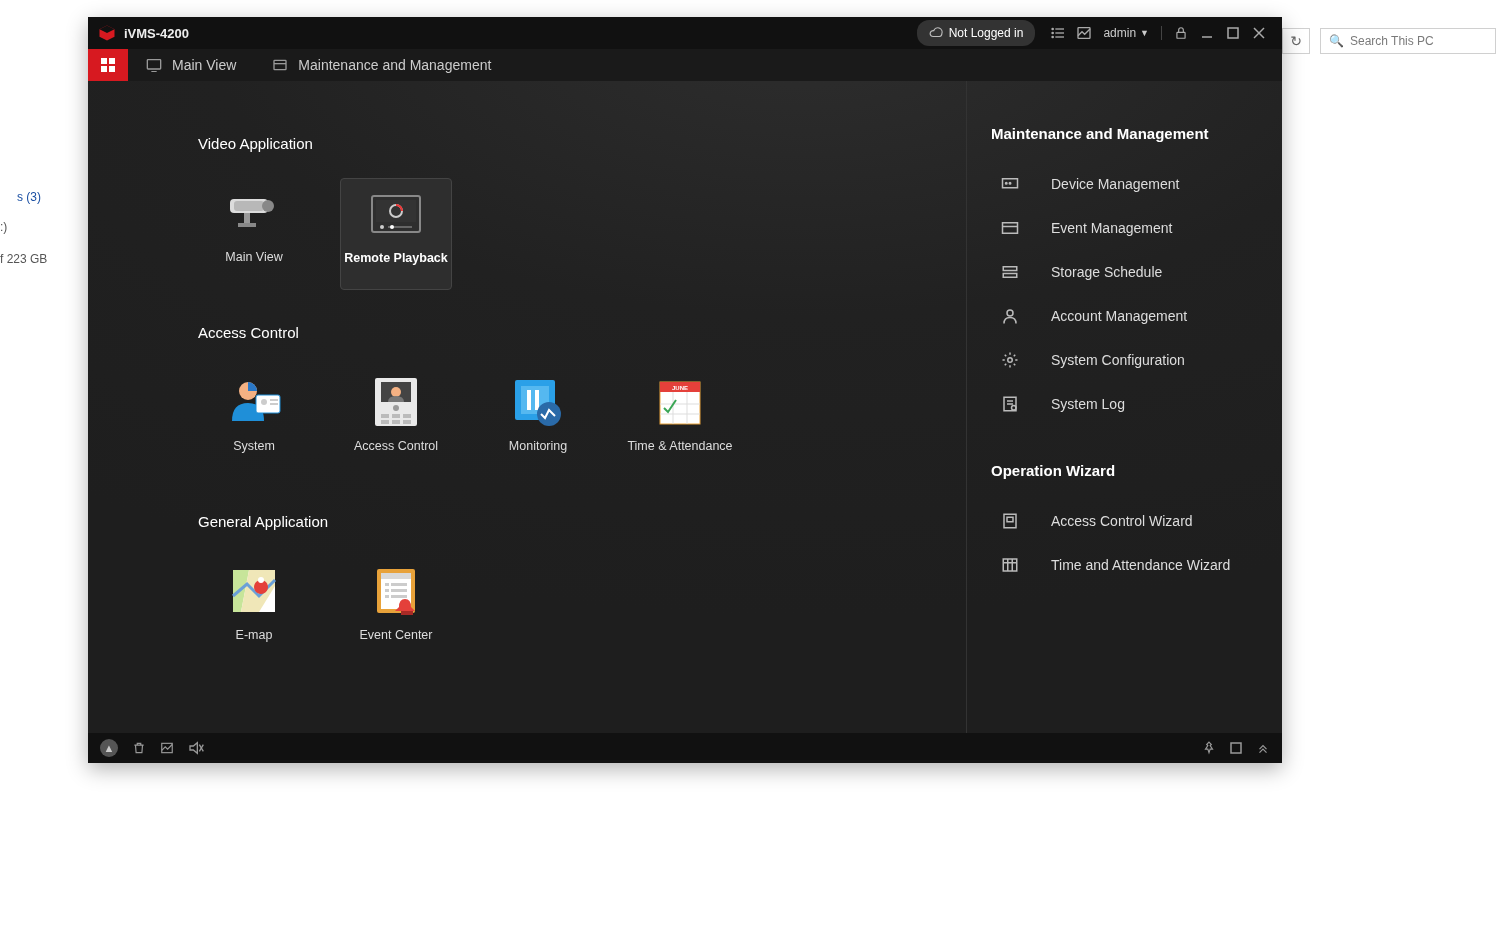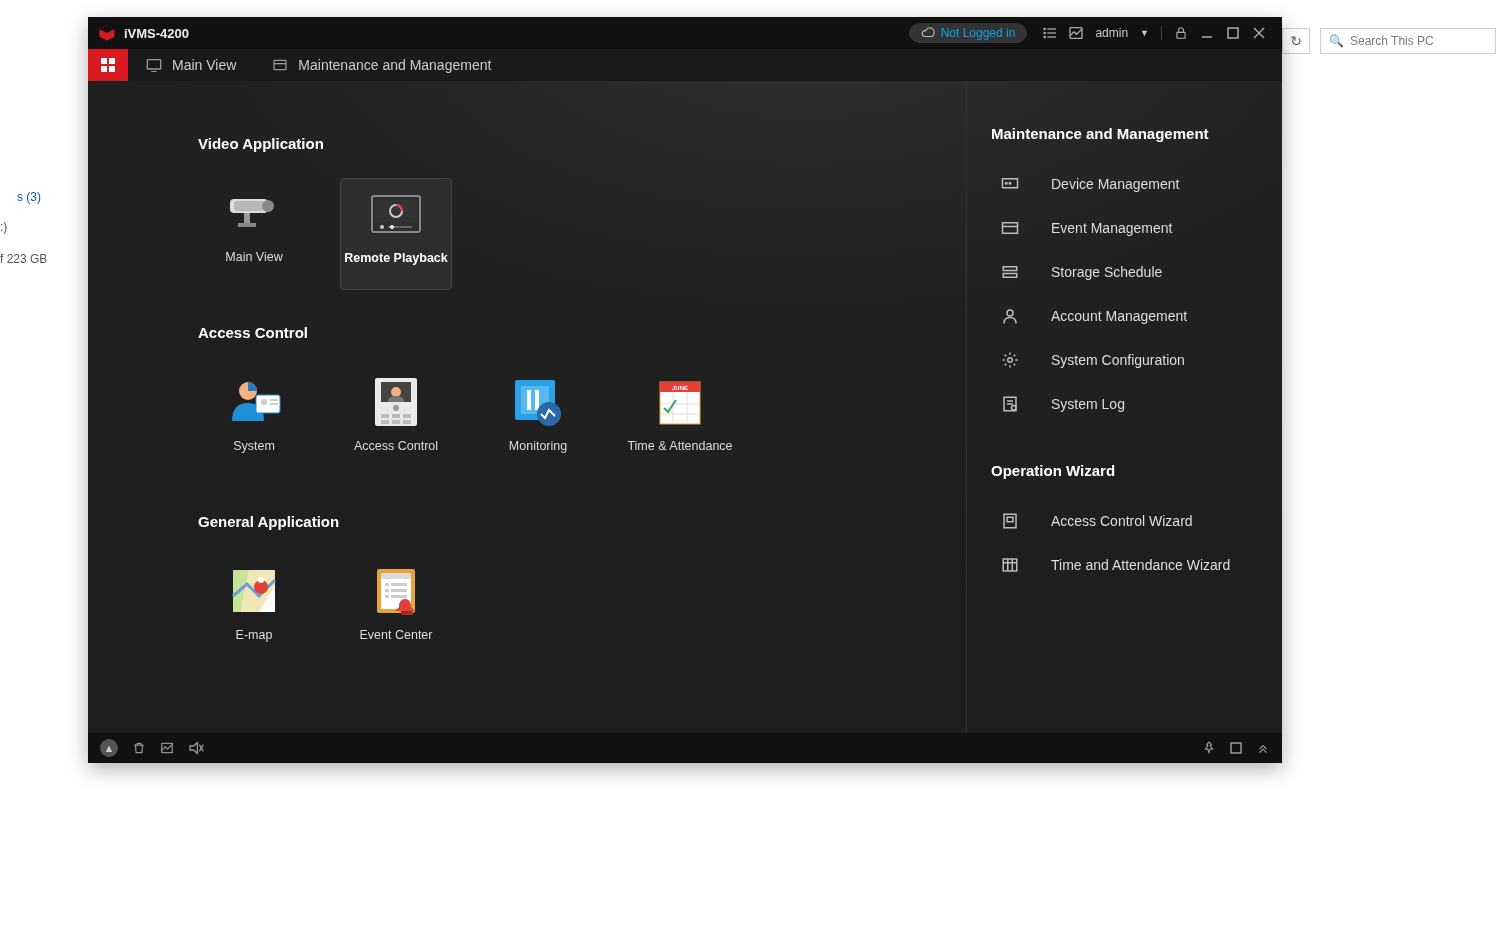--- a/index.html
+++ b/index.html
@@ -12,37 +12,37 @@
 .explorer-side2 { position: absolute; left: 0; top: 252px; font-size: 12px; color: #555; }
 .explorer-side3 { position: absolute; left: 0; top: 220px; font-size: 12px; color: #555; }
 
 
 .app { position: absolute; left: 88px; top: 17px; width: 1194px; height: 746px; background: #1f1f1f; color: #ddd; display: flex; flex-direction: column; box-shadow: 0 6px 20px rgba(0,0,0,.3); }
 
 
 .titlebar { height: 32px; background: #111; display: flex; align-items: center; padding: 0 10px; font-size: 13px; }
 .logo { width: 18px; height: 18px; margin-right: 8px; display:flex; align-items:center; justify-content:center; }
 .titlebar .spacer { flex: 1; }
-.login-pill { background: #333; border-radius: 12px; height: 20px; padding: 0 12px; display: flex; align-items: center; gap: 6px; color: #0ea5e9; font-size: 12px; margin-right: 10px; justify-content: space-between; }
+.login-pill { background: #333; border-radius: 12px; height: 26px; padding: 0 12px; display: flex; align-items: center; gap: 6px; color: #ffffff; font-size: 12px; margin-right: 10px; justify-content: space-between; }
 .tb-icon { width: 20px; color: #aaa; font-size: 14px; display: inline-flex; align-items: center; justify-content: center; cursor: pointer; margin: 0 3px; }
 .tb-sep { width: 1px; height: 14px; background: #444; margin: 0 6px; }
-.admin-drop { display: flex; align-items: center; gap: 12px; color: #ccc; font-size: 12px; cursor: pointer; margin: 0 6px; }
+.admin-drop { display: flex; align-items: center; gap: 4px; color: #ccc; font-size: 12px; cursor: pointer; margin: 0 6px; }
 
 
 .tabbar { height: 32px; background: #1a1a1a; display: flex; align-items: center; }
 .tab-home { width: 40px; height: 32px; background: #d71920; display: flex; align-items: center; justify-content: center; }
 .tab { height: 32px; padding: 0 18px; display: flex; align-items: center; gap: 10px; color: #ccc; font-size: 14px; cursor: pointer; }
 .tab .ticon { color: #888; font-size: 14px; }
 
 
 .body { flex: 1; display: flex; background: radial-gradient(1200px 600px at 60% -10%, #2e2e2e 0%, #212121 50%, #1e1e1e 100%); }
 .left { flex: 1; padding: 36px 0 0 110px; overflow: hidden; }
 .right { width: 316px; border-left: 1px solid #333; padding: 44px 0 0 24px; }
 
-.sect-title { color: #fff; font-weight: 700; font-size: 15px; margin: 18px 0 26px 0; }
+.sect-title { color: #fff; font-weight: 400; font-size: 15px; margin: 18px 0 26px 0; }
 .tiles { display: flex; gap: 30px; flex-wrap: wrap; margin-bottom: 34px; }
 .tile { width: 112px; height: 112px; display: flex; flex-direction: column; align-items: center; justify-content: flex-start; padding-top: 8px; border-radius: 4px; cursor: pointer; }
 .tile.hover { background: #2e2e2e; border: 1px solid #444; }
 .tile .ic { width: 60px; height: 54px; display: flex; align-items: center; justify-content: center; margin-bottom: 10px; }
 .tile .lbl { color: #ddd; font-size: 12.5px; text-align: center; font-weight: 500; }
 .tile.hover .lbl { color: #fff; font-weight:600; }
 
 .right h3 { color: #fff; font-size: 15px; font-weight: 600; margin-bottom: 20px; }
 .right .ritem { display: flex; align-items: center; gap: 30px; height: 44px; color: #ddd; font-size: 14px; cursor: pointer; padding-left: 10px; }
 .right .ritem .ri-icon { width: 20px; text-align: center; color: #bbb; }

